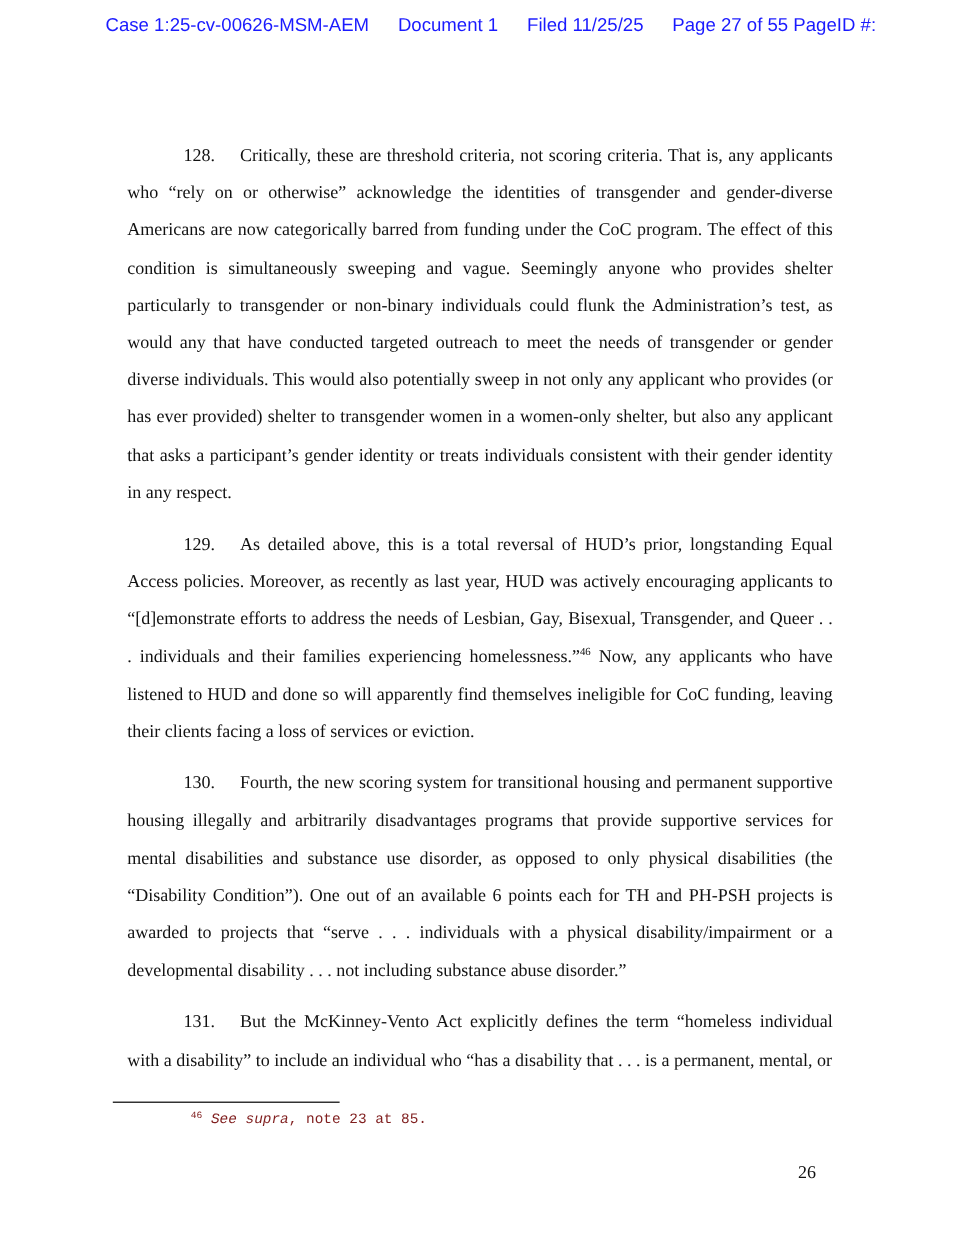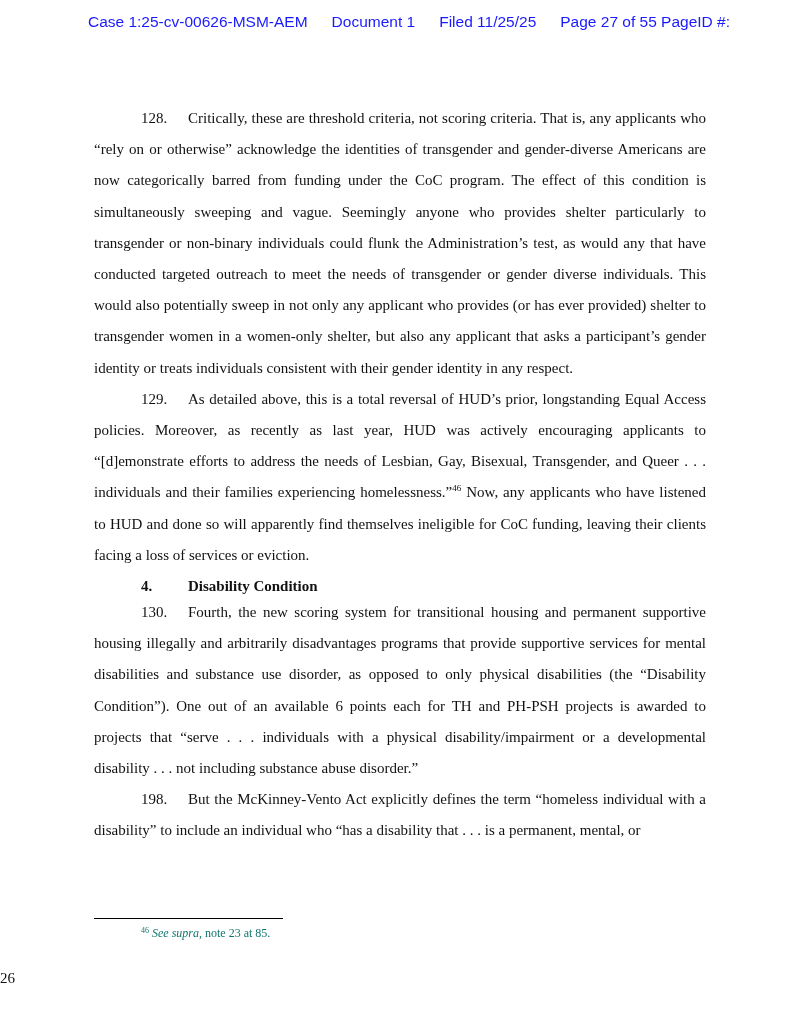--- a/index.html
+++ b/index.html
@@ -9,55 +9,54 @@
     text-align: center; color: #1a1aff;
     font-family: "Liberation Sans", sans-serif; font-size: 15.5px; line-height: 17px;
   }
   .header .row { white-space: pre; padding-left: 18px; }
   .header span { margin: 0 12px; }
   .body-text {
     position: absolute; left: 94px; width: 612px; top: 103px;
     font-family: "Liberation Serif", serif; font-size: 15px; color: #111;
     line-height: 31.2px; text-align: justify;
   }
-  .para { margin: 0; text-indent: 47px; }
+  .para { margin: 12px; text-indent: 47px; }
   .para .num { display: inline-block; width: 47px; text-indent: 0; }
   .heading {
     margin: 0; padding-left: 47px; font-weight: bold; line-height: 31.2px; height: 26px;
   }
   .heading .hnum { display: inline-block; width: 47px; }
   sup { font-size: 9px; line-height: 0; vertical-align: 6px; }
   .fn-rule {
     position: absolute; left: 94px; top: 918px; width: 189px; height: 1px; background: #000;
   }
   .footnote {
-    position: absolute; left: 141px; top: 926px;
-    font-family: Liberation Serif, serif; font-size: 12px; color: #0f766e;
+    position: absolute; left: 159px; top: 926px;
+    font-family: Liberation Mono, monospace; font-size: 12px; color: #7f1d1d;
   }
   .footnote sup { font-size: 8px; vertical-align: 4px; }
   .page-num {
-    position: absolute; top: 970px; left: 0; width: 680px; text-align: left;
+    position: absolute; top: 970px; left: 0; width: 680px; text-align: right;
     font-family: "Liberation Serif", serif; font-size: 15px; color: #111;
   }
 </style>
 </head>
 <body>
 
 <div class="header">
   <div class="row"><span>Case 1:25-cv-00626-MSM-AEM</span><span>Document 1</span><span>Filed 11/25/25</span><span>Page 27 of 55 PageID #:</span></div>
 </div>
 
 <div class="body-text">
   <p class="para"><span class="num">128.</span><span>Critically, these are threshold criteria, not scoring criteria. That is, any applicants who “rely on or otherwise” acknowledge the identities of transgender and gender-diverse Americans are now categorically barred from funding under the CoC program. The effect of this condition is simultaneously sweeping and vague. Seemingly anyone who provides shelter particularly to transgender or non-binary individuals could flunk the Administration’s test, as would any that have conducted targeted outreach to meet the needs of transgender or gender diverse individuals. This would also potentially sweep in not only any applicant who provides (or has ever provided) shelter to transgender women in a women-only shelter, but also any applicant that asks a participant’s gender identity or treats individuals consistent with their gender identity in any respect.</span></p>
 
   <p class="para"><span class="num">129.</span><span>As detailed above, this is a total reversal of HUD’s prior, longstanding Equal Access policies. Moreover, as recently as last year, HUD was actively encouraging applicants to “[d]emonstrate efforts to address the needs of Lesbian, Gay, Bisexual, Transgender, and Queer . . . individuals and their families experiencing homelessness.”</span><sup>46</sup><span> Now, any applicants who have listened to HUD and done so will apparently find themselves ineligible for CoC funding, leaving their clients facing a loss of services or eviction.</span></p>
 
-  <p class="heading"><span class="hnum">4.</span><span>Disability Condition</span></p>
 
   <p class="para"><span class="num">130.</span><span>Fourth, the new scoring system for transitional housing and permanent supportive housing illegally and arbitrarily disadvantages programs that provide supportive services for mental disabilities and substance use disorder, as opposed to only physical disabilities (the “Disability Condition”). One out of an available 6 points each for TH and PH-PSH projects is awarded to projects that “serve . . . individuals with a physical disability/impairment or a developmental disability . . . not including substance abuse disorder.”</span></p>
 
-  <p class="para"><span class="num">198.</span><span>But the McKinney-Vento Act explicitly defines the term “homeless individual with a disability” to include an individual who “has a disability that . . . is a permanent, mental, or</span></p>
+  <p class="para"><span class="num">131.</span><span>But the McKinney-Vento Act explicitly defines the term “homeless individual with a disability” to include an individual who “has a disability that . . . is a permanent, mental, or</span></p>
 </div>
 
 <div class="fn-rule"></div>
 <div class="footnote"><sup>46</sup> <i>See supra</i><span>, note 23 at 85.</span></div>
 
 <div class="page-num">26</div>
 
 </body></html>

